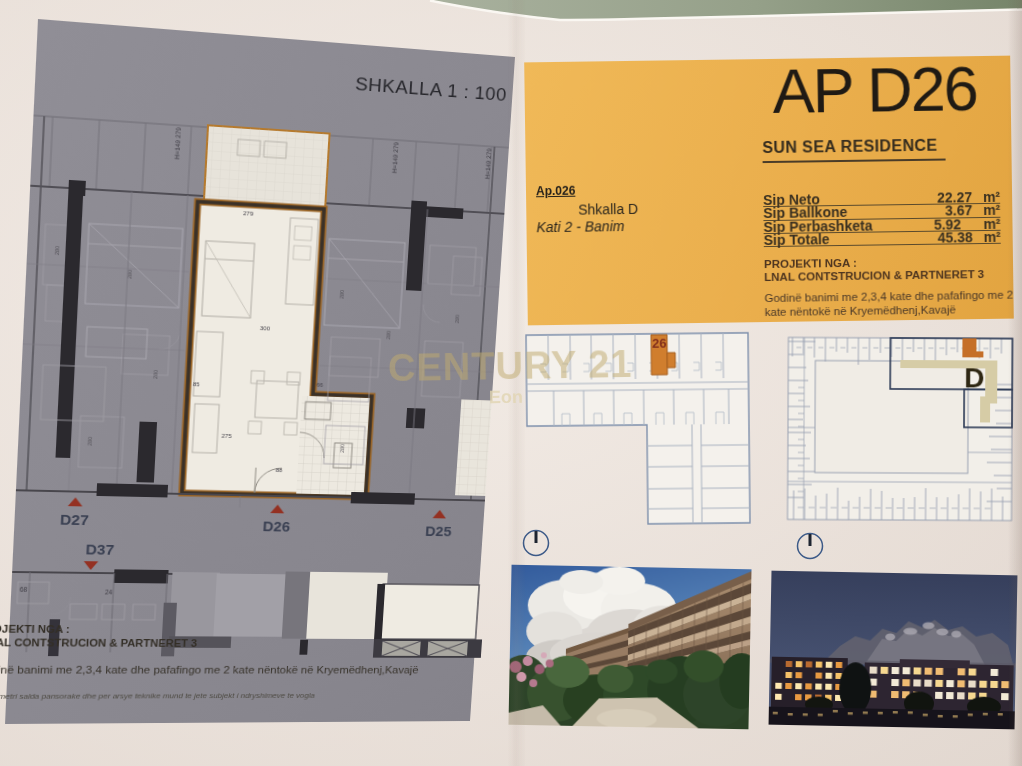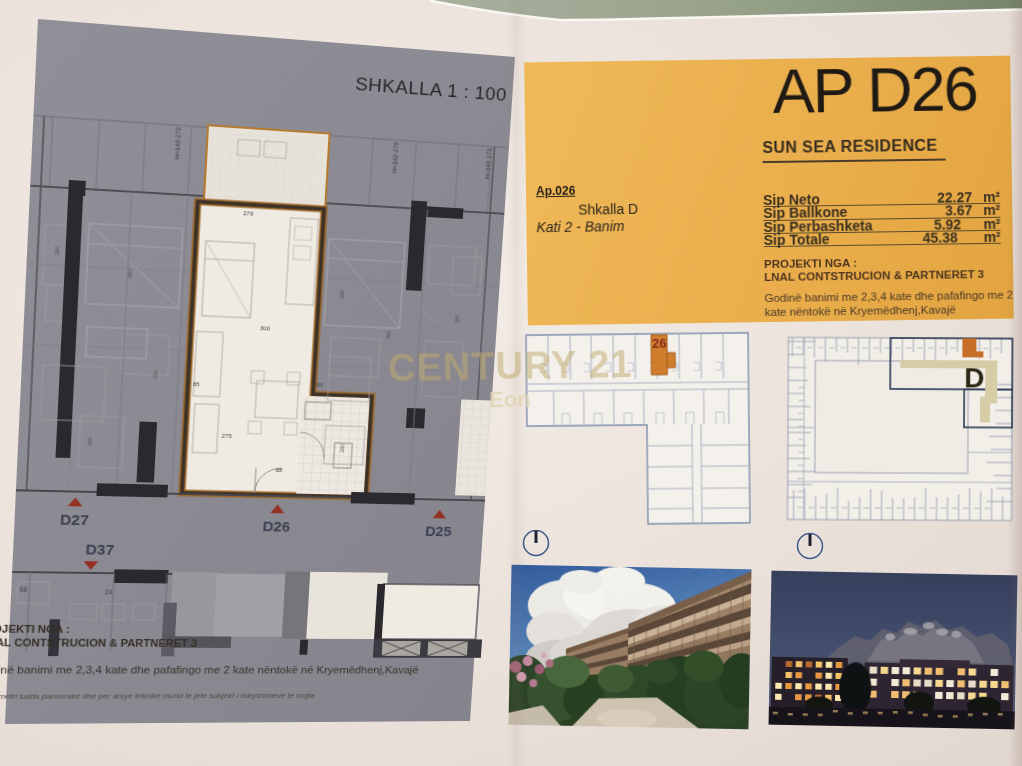--- a/index.html
+++ b/index.html
@@ -200,21 +200,21 @@
         <span style="width:50px;text-align:right">3.67</span>
         <span style="width:28px;text-align:right">m²</span>
       </div>
 <div style="display:flex;border-bottom:1.5px solid #5a4a2c;padding-bottom:0px;margin-bottom:0px;">
         <span style="flex:1">Sip Perbashketa</span>
         <span style="width:50px;text-align:center">5.92</span>
         <span style="width:28px;text-align:right">m²</span>
       </div>
 <div style="display:flex;border-bottom:1.5px solid #5a4a2c;">
         <span style="flex:1">Sip Totale</span>
-        <span style="width:50px;text-align:left">45.38</span>
+        <span style="width:50px;text-align:right">45.38</span>
         <span style="width:28px;text-align:right">m²</span>
       </div>
 </div>
 <div class="abs" style="left:237px;top:199px;font-size:11.5px;line-height:1.15;font-weight:bold;color:#4e351f;white-space:nowrap;">PROJEKTI NGA :<br>LNAL CONTSTRUCION &amp; PARTNERET 3</div>
 <div class="abs" style="left:237px;top:233px;font-size:11.5px;color:#4a3828;line-height:1.18;white-space:nowrap;">Godinë banimi me 2,3,4 kate dhe pafafingo me 2<br>kate nëntokë në Kryemëdhenj,Kavajë</div>
 </div>
 <svg class="abs" style="left:524px;top:331px;transform:rotate(-0.6deg);filter:blur(0.3px)" width="226" height="196" viewBox="0 0 226 196">
     <rect x="0" y="0" width="226" height="196" fill="#f3f0ea" opacity="0"></rect>
     <polygon points="3,3 225,3 225,193 123,193 123,94 3,94" fill="#f4f1ec" stroke="#7e90ac" stroke-width="1.4"></polygon>
     <line x1="25" y1="3" x2="25" y2="48" stroke="#a9b2c0" stroke-width="1"></line>
@@ -562,12 +562,12 @@
     <rect x="154" y="140" width="5" height="2.5" fill="#c9a868" opacity="0.7"></rect>
     <rect x="169" y="141" width="5" height="2.5" fill="#c9a868" opacity="0.7"></rect>
     <rect x="184" y="141" width="5" height="2.5" fill="#c9a868" opacity="0.7"></rect>
     <rect x="199" y="139" width="5" height="2.5" fill="#c9a868" opacity="0.7"></rect>
     <rect x="214" y="138" width="5" height="2.5" fill="#c9a868" opacity="0.7"></rect>
     <rect x="229" y="138" width="5" height="2.5" fill="#c9a868" opacity="0.7"></rect>
   </svg>
 <div class="abs" style="left:508px;top:0;width:18px;height:766px;background:linear-gradient(90deg,rgba(150,130,118,0) 0%,rgba(150,130,118,0.10) 45%,rgba(150,130,118,0) 100%)"></div>
 <div class="abs" style="left:1008px;top:0;width:14px;height:766px;background:linear-gradient(90deg,rgba(120,100,90,0) 0%,rgba(115,95,85,0.22) 100%)"></div>
 <div class="abs" style="left:388px;top:345px;font-size:38px;font-weight:bold;letter-spacing:1px;color:rgba(192,170,112,0.52);transform:rotate(-1deg);white-space:nowrap;z-index:30;filter:blur(0.4px)">CENTURY 21</div>
-<div class="abs" style="left:489px;top:387px;font-size:22px;font-weight:bold;color:rgba(225,212,178,0.8);transform:rotate(-1deg);z-index:30">Eon</div>
+<div class="abs" style="left:489px;top:387px;font-size:18px;font-weight:bold;color:rgba(225,212,178,0.8);transform:rotate(-1deg);z-index:30">Eon</div>
 </body></html>

